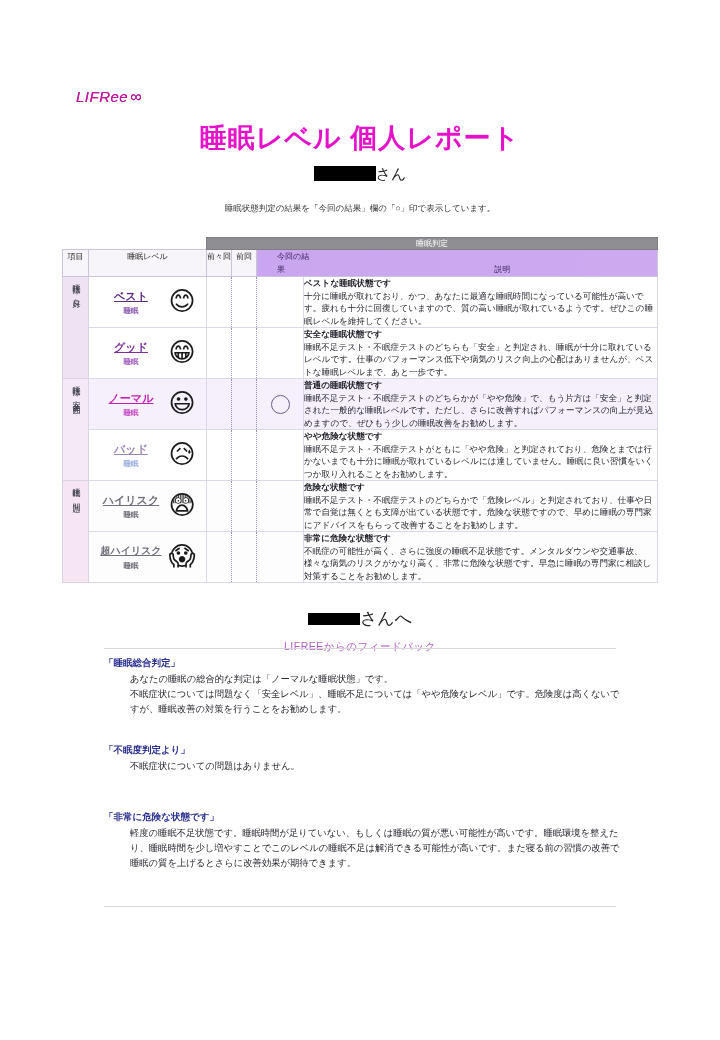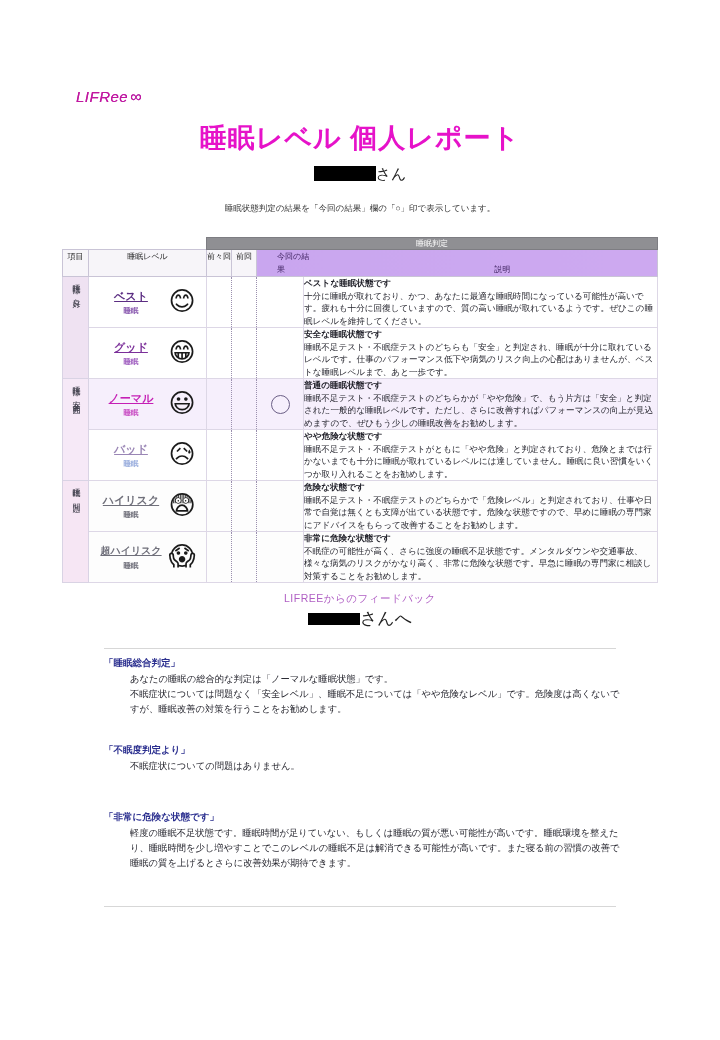--- a/index.html
+++ b/index.html
@@ -252,21 +252,21 @@
     text-align: center;
     font-size: 17px;
     color: #222;
   }
   .fb-user .redacted { width: 52px; height: 12px; vertical-align: -1px; }
 
   .fb-sub {
     position: absolute;
     left: 0;
     right: 0;
-    top: 592px;
+    top: 640px;
     text-align: center;
     font-size: 10.5px;
     color: #b05fc4;
     letter-spacing: 0.5px;
   }
 
   .rule {
     position: absolute;
     left: 104px;
     width: 512px;

